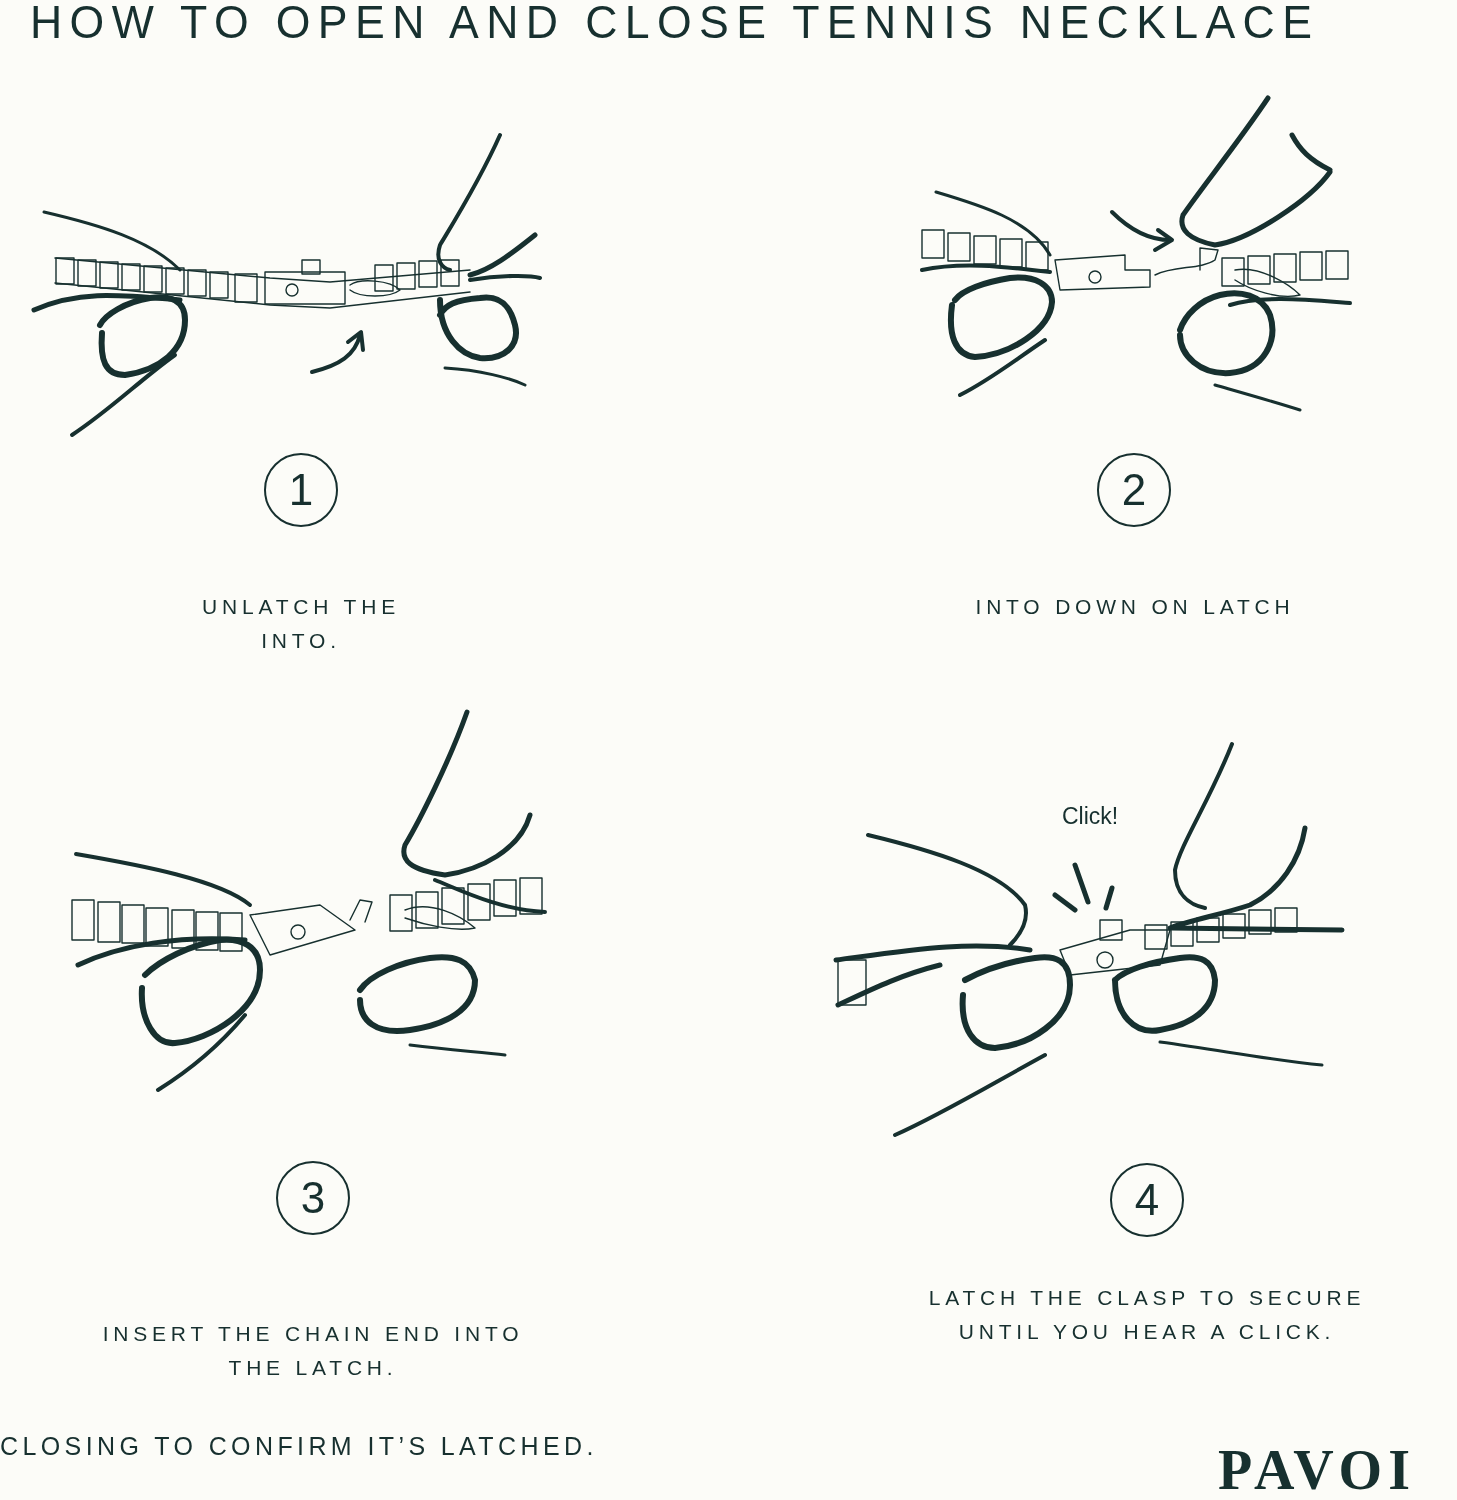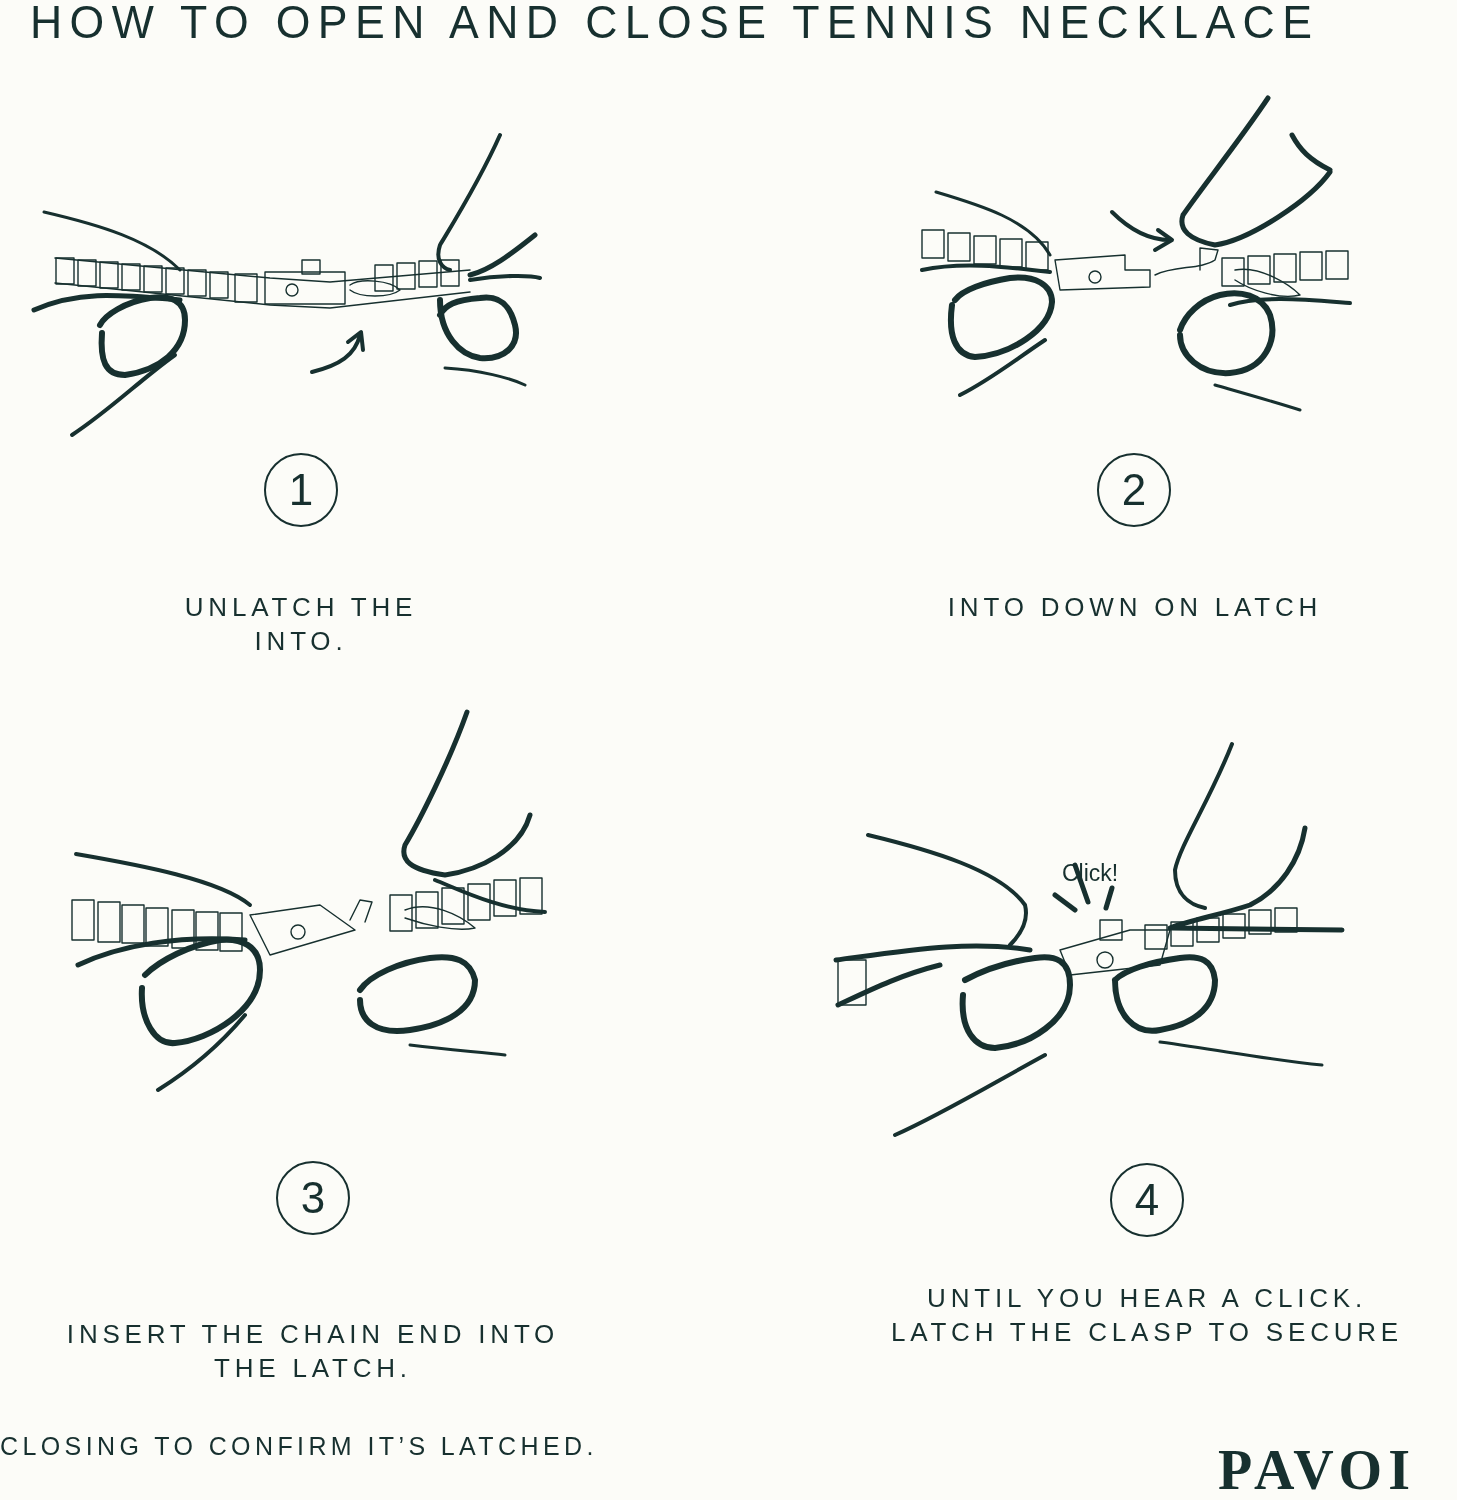--- a/index.html
+++ b/index.html
@@ -5,27 +5,27 @@
   html, body { margin:0; padding:0; }
   body { width:1457px; height:1500px; background:#fcfcf8; position:relative; overflow:hidden;
          font-family:"Liberation Sans", "DejaVu Sans", sans-serif; color:#17302f; }
   .title { position:absolute; left:30px; top:-4px; width:1427px; font-size:46px; letter-spacing:7.6px;
            font-weight:400; white-space:nowrap; line-height:52px; transform:scaleX(0.97); transform-origin:left; }
   .illus { position:absolute; }
   .illus svg { display:block; }
   .num { position:absolute; width:74px; height:74px; border:2px solid #17302f; border-radius:50%;
          box-sizing:border-box; display:flex; align-items:center; justify-content:center;
          font-size:44px; font-weight:300; line-height:1; }
-  .caption { position:absolute; text-align:center; font-size:26px; letter-spacing:4.8px; line-height:34px;
+  .caption { position:absolute; text-align:center; font-size:21px; letter-spacing:4.8px; line-height:34px;
              white-space:nowrap; }
   .footer-note { position:absolute; left:0; top:1427px; font-size:25px; letter-spacing:4.4px; line-height:38px;
                  white-space:nowrap; }
   .brand { position:absolute; left:1218px; top:1432px; font-family:"Liberation Serif","DejaVu Serif",serif;
            font-size:56px; font-weight:700; letter-spacing:6px; line-height:60px;margin-top:8px; }
-  .click { position:absolute; left:1062px; top:859px; font-size:23px; line-height:28px; }
+  .click { position:absolute; left:1062px; top:802px; font-size:23px; line-height:28px; }
   .ink { stroke:#17302f; fill:none; stroke-linecap:round; stroke-linejoin:round; }
 </style>
 </head>
 <body>
 
 <div class="title">HOW TO OPEN AND CLOSE TENNIS NECKLACE</div>
 
 <div class="illus" style="left:30px;top:120px;">
   <svg width="580" height="330" viewBox="0 0 580 330">
     <g class="ink">
@@ -196,20 +196,20 @@
   <div>INTO.</div>
 </div>
 <div class="caption" style="left:835px;top:590px;width:600px;">
   <div>INTO DOWN ON LATCH</div>
 </div>
 <div class="caption" style="left:30px;top:1317px;width:566px;">
   <div>INSERT THE CHAIN END INTO</div>
   <div>THE LATCH.</div>
 </div>
 <div class="caption" style="left:860px;top:1281px;width:574px;">
+  <div>LATCH THE CLASP TO SECURE</div>
   <div>UNTIL YOU HEAR A CLICK.</div>
-  <div>LATCH THE CLASP TO SECURE</div>
 </div>
 
 <div class="footer-note">
   <div>CLOSING TO CONFIRM IT’S LATCHED.</div>
 </div>
 <div class="brand">PAVOI</div>
 
 </body></html>

